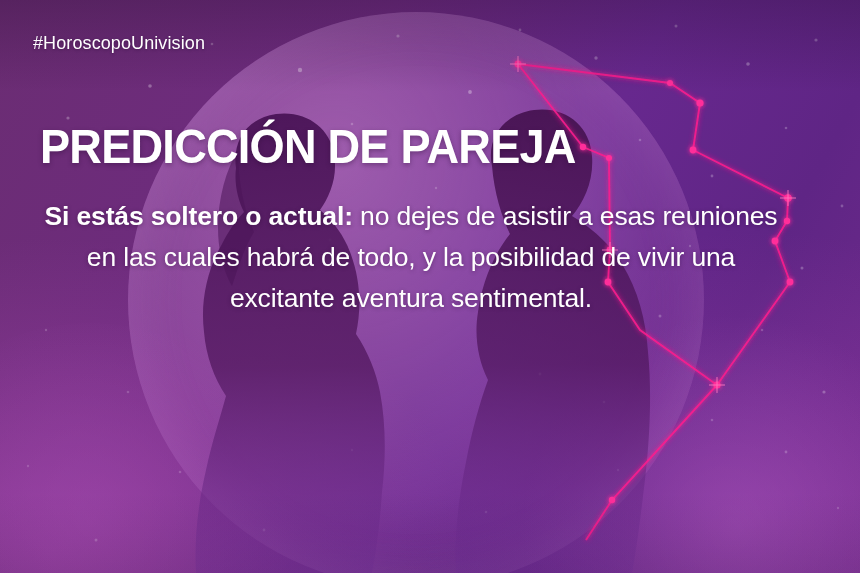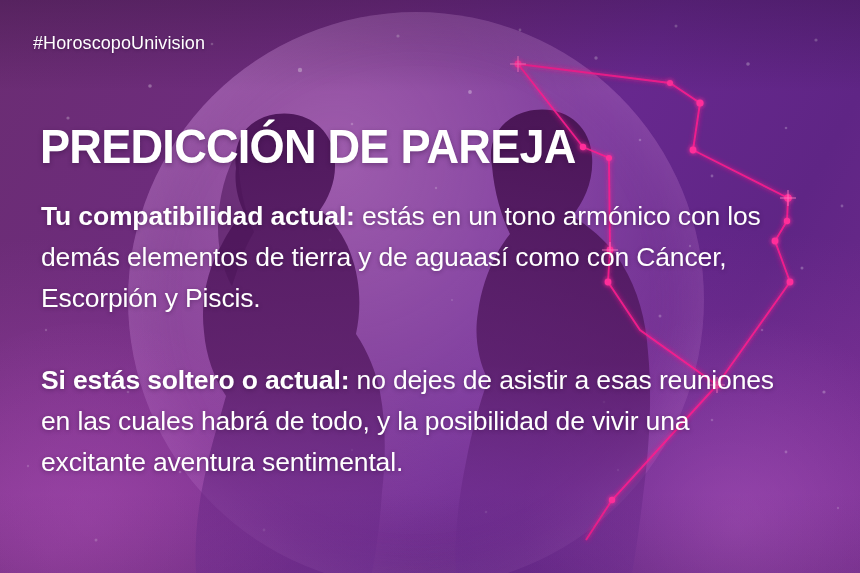--- a/index.html
+++ b/index.html
@@ -89,20 +89,21 @@
   #vignette {
     background:
       linear-gradient(to bottom, rgba(40,12,50,0.30) 0%, rgba(40,12,50,0.0) 16%),
       linear-gradient(to top,    rgba(40,12,50,0.12) 0%, rgba(40,12,50,0.0) 14%);
   }
 
   
   #content {
     position: absolute;
     inset: 0;
+    text-align: center;
   }
 
   #hashtag {
     position: absolute;
     left: 33px;
     top: 33px;
     font-size: 18px;
     font-weight: 400;
     letter-spacing: 0.1px;
     color: #ffffff;
@@ -315,19 +316,18 @@
 
   <div class="bg-layer" id="vignette"></div>
 
   <div id="content">
 
     <div id="hashtag">#HoroscopoUnivision</div>
 
     <h1 id="title">PREDICCIÓN DE PAREJA</h1>
 
     <div id="body-copy">
-      <p class="para"><span class="lead">Tu compatibilidad actual:</span><span> estás en un tono armónico con los demás elementos de tierra y de aguaasí como con Cáncer, Escorpión y Piscis.</span></p>
 
       <p class="para"><span class="lead">Si estás soltero o actual:</span><span> no dejes de asistir a esas reuniones en las cuales habrá de todo, y la posibilidad de vivir una excitante aventura sentimental.</span></p>
     </div>
 
   </div>
 </div>
 
 </body></html>

